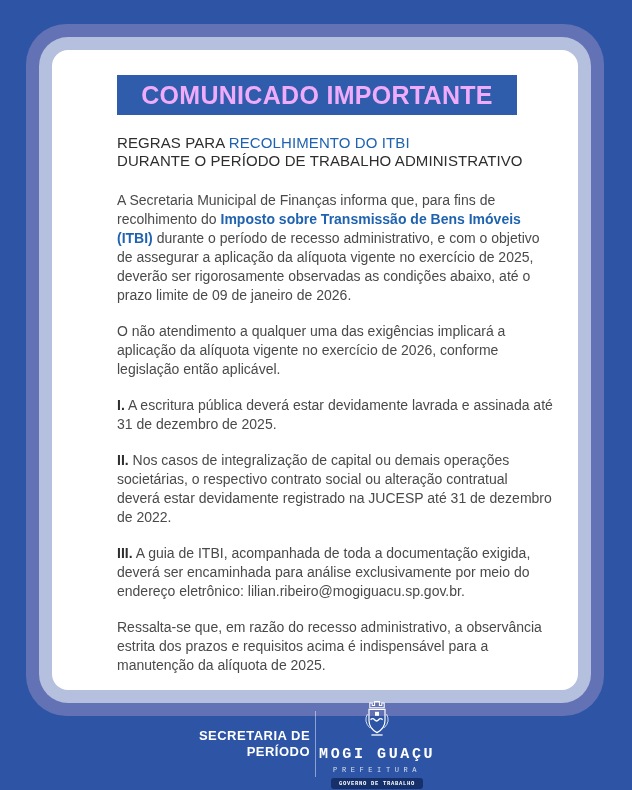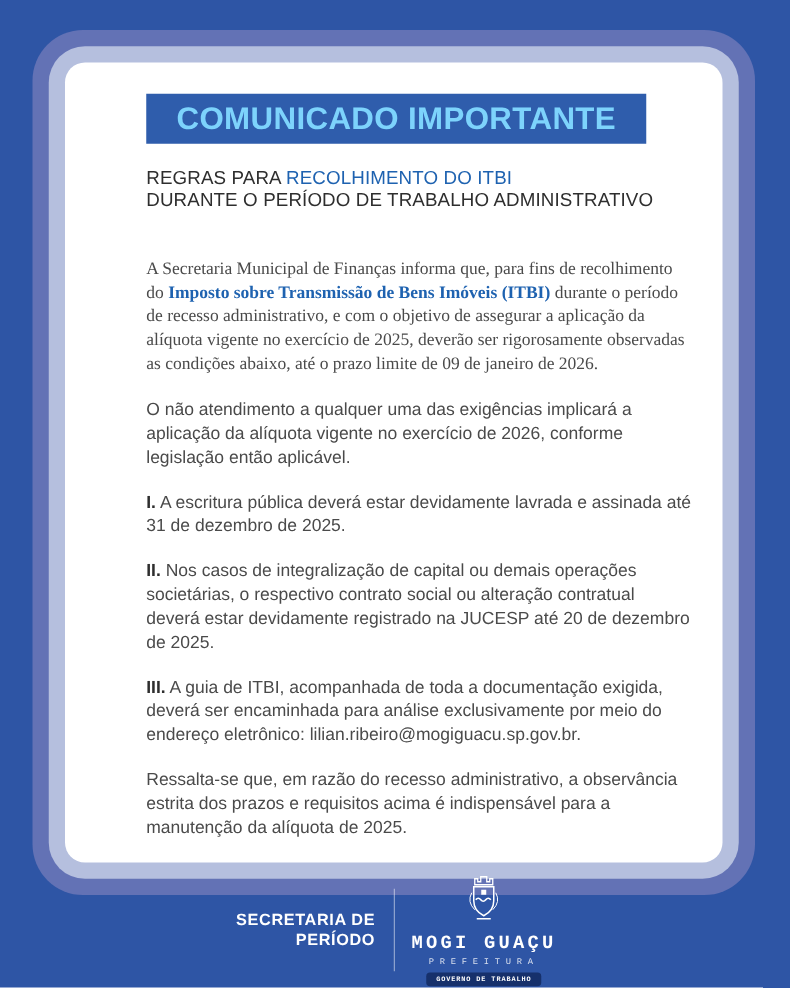--- a/index.html
+++ b/index.html
@@ -27,44 +27,44 @@
     position:absolute;left:52px;top:50px;
     width:526px;height:640px;
     background:var(--card-bg);
     border-radius:16px;
     box-shadow:0 0 0 13px var(--frame-inner),0 0 0 26px var(--frame-outer);
     padding:25px 33px 0 65px;
   }
   .banner{
     width:400px;height:40px;
     background:var(--banner-bg);
-    color:#7dd3fc;
+    color:#f0abfc;
     display:flex;align-items:center;justify-content:center;
     font-weight:bold;font-size:25px;letter-spacing:0.3px;
     white-space:nowrap;
   }
   .subtitle{
     margin-top:19px;
     font-size:15px;font-weight:normal;line-height:18px;
     color:var(--heading-text);
     letter-spacing:0.1px;
   }
   .blue{color:var(--accent-blue);}
   .para{
     width:436px;
     margin:0;margin-top:17px;
     font-size:14px;line-height:19px;
     color:var(--body-text);
   }
-  .para.intro{margin-top:36px;font-family:Liberation Serif, serif;}
+  .para.intro{margin-top:21px;}
   .para strong.hl{color:var(--accent-blue);}
   .para strong.marker{color:var(--heading-text);}
   .footer{
     position:absolute;left:0;top:698px;width:632px;height:92px;
-    display:flex;align-items:center;justify-content:center;gap:15px;
+    display:flex;align-items:center;justify-content:center;gap:5px;
     color:var(--footer-text);
   }
   .dept{
     text-align:right;
     font-weight:bold;font-size:13px;line-height:16px;letter-spacing:0.5px;
   }
   .footer-divider{
     width:1px;height:66px;background:rgba(255,255,255,0.45);
   }
   .logo{
@@ -91,21 +91,21 @@
     <div><span>REGRAS PARA </span><span class="blue">RECOLHIMENTO DO ITBI</span></div>
     <div>DURANTE O PERÍODO DE TRABALHO ADMINISTRATIVO</div>
   </div>
 
   <p class="para intro"><span>A Secretaria Municipal de Finanças informa que, para fins de recolhimento do </span><strong class="hl">Imposto sobre Transmissão de Bens Imóveis (ITBI)</strong><span> durante o período de recesso administrativo, e com o objetivo de assegurar a aplicação da alíquota vigente no exercício de 2025, deverão ser rigorosamente observadas as condições abaixo, até o prazo limite de 09 de janeiro de 2026.</span></p>
 
   <p class="para">O não atendimento a qualquer uma das exigências implicará a aplicação da alíquota vigente no exercício de 2026, conforme legislação então aplicável.</p>
 
   <p class="para"><strong class="marker">I.</strong> <span>A escritura pública deverá estar devidamente lavrada e assinada até 31 de dezembro de 2025.</span></p>
 
-  <p class="para"><strong class="marker">II.</strong> <span>Nos casos de integralização de capital ou demais operações societárias, o respectivo contrato social ou alteração contratual deverá estar devidamente registrado na JUCESP até 20 de dezembro de 2025.</span></p>
+  <p class="para"><strong class="marker">II.</strong> <span>Nos casos de integralização de capital ou demais operações societárias, o respectivo contrato social ou alteração contratual deverá estar devidamente registrado na JUCESP até 31 de dezembro de 2022.</span></p>
 
   <p class="para"><strong class="marker">III.</strong> <span>A guia de ITBI, acompanhada de toda a documentação exigida, deverá ser encaminhada para análise exclusivamente por meio do endereço eletrônico: </span><span>lilian.ribeiro@mogiguacu.sp.gov.br</span><span>.</span></p>
 
   <p class="para">Ressalta-se que, em razão do recesso administrativo, a observância estrita dos prazos e requisitos acima é indispensável para a manutenção da alíquota de 2025.</p>
 
 </div>
 
 <div class="footer">
   <div class="dept">
     <div>SECRETARIA DE</div>

